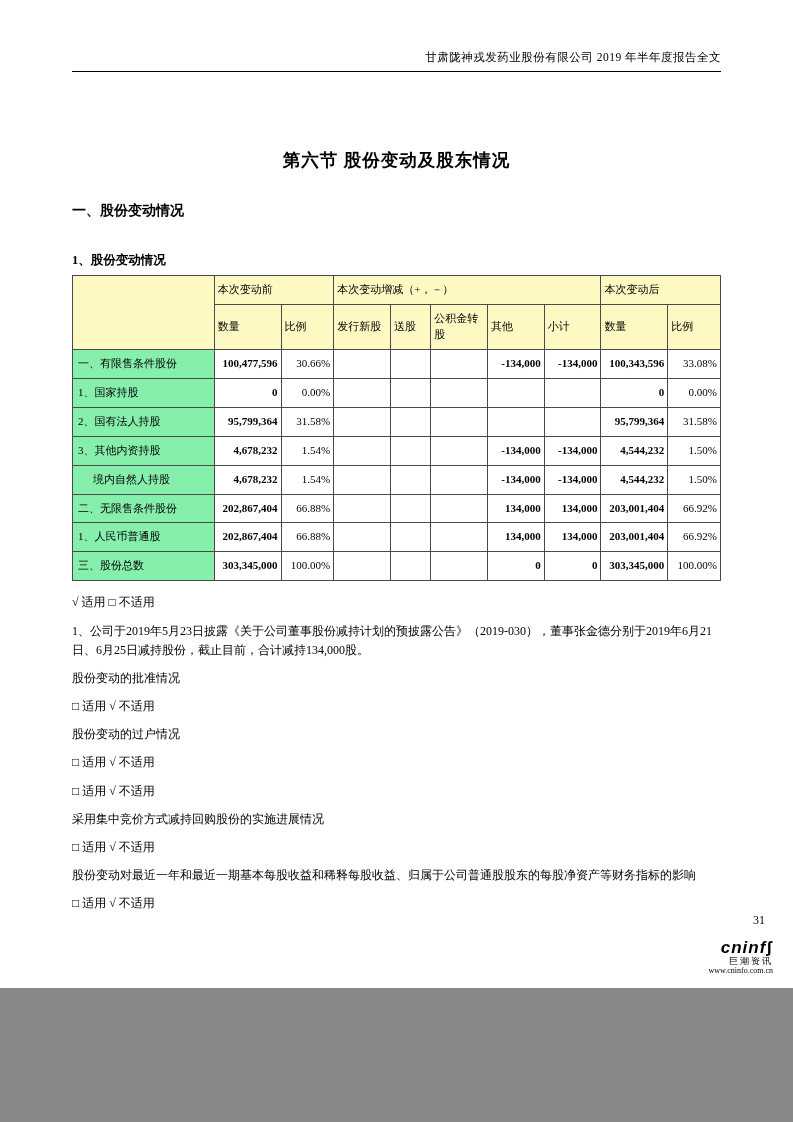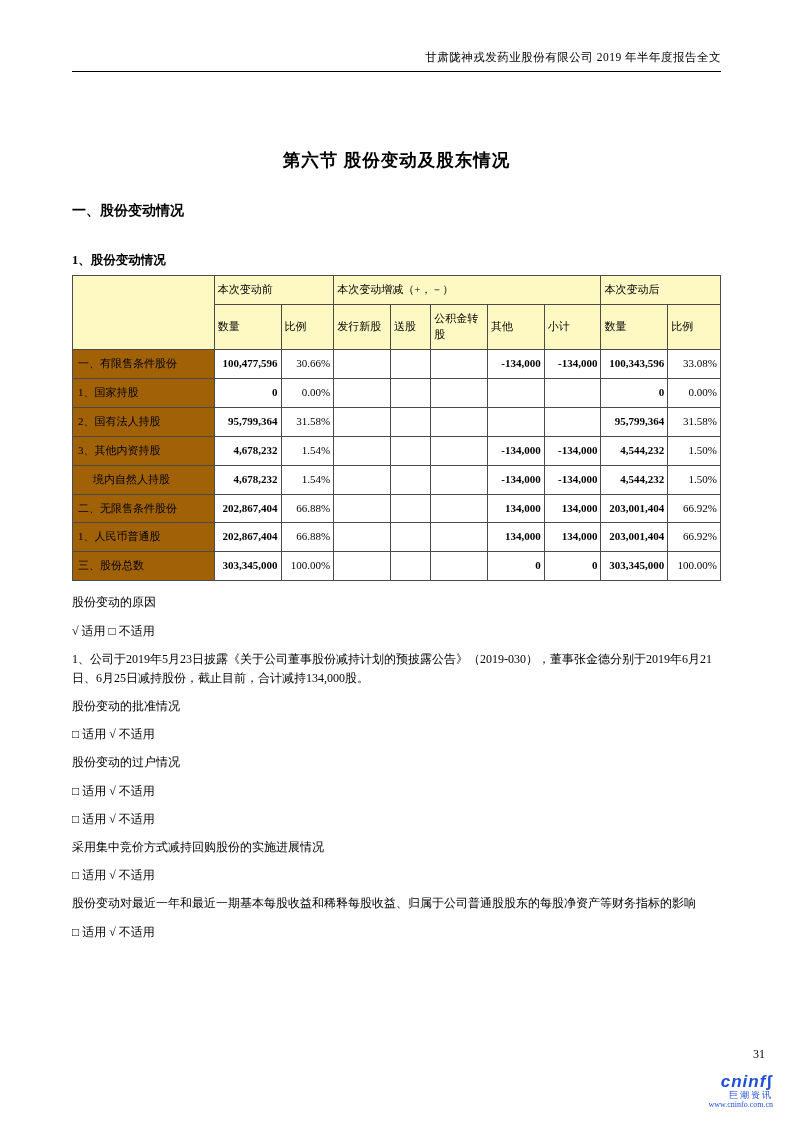--- a/index.html
+++ b/index.html
@@ -1,19 +1,19 @@
 <!DOCTYPE html>
 <html><head>
 <meta charset="utf-8">
 <style>
   * { margin:0; padding:0; box-sizing:border-box; }
   html,body { background:#888; }
   .page {
     position:relative;
-    width:793px; height:1122px;
+    width:793px; height:988px;
     margin:0 auto;
     background:#ffffff;
     font-family:"Liberation Serif","DejaVu Serif",serif;
     color:#000;
     overflow:hidden;
   }
   .content { padding:0 72px; }
 
   .doc-header {
     padding-top:50px;
@@ -47,21 +47,21 @@
     padding:6px 3px;
     vertical-align:middle;
     line-height:1.45;
   }
   .share-table thead th {
     background:#fef9c3;
     font-weight:normal;
     text-align:left;
   }
   .share-table td.label {
-    background:#a16207;
+    background:#86efac;
     text-align:left;
     padding-left:5px;
   }
   .share-table td.label.indent { padding-left:20px; }
   .share-table td.num { text-align:right; word-break:break-all;font-weight:bold; }
   .share-table td.pct { text-align:right; white-space:nowrap; }
   .share-table td.empty { }
 
   col.c-label { width:140px; }
   col.c-qty   { width:66px; }
@@ -78,21 +78,21 @@
   .page-number {
     position:absolute;
     right:28px; bottom:60px;
     font-size:12px;
   }
 
   .watermark {
     position:absolute;
     right:20px; bottom:12px;
     text-align:right;
-    color:#1d4ed8;
+    color:#000000;
     line-height:1.1;
   }
   .wm-logo {
     font-size:17px;
     font-weight:bold;
     font-style:italic;
     letter-spacing:1px;
     font-family:"Liberation Sans","DejaVu Sans",sans-serif;
   }
   .wm-swirl { font-style:normal; font-weight:bold; }
@@ -241,21 +241,20 @@
             <td class="empty"></td>
             <td class="num">0</td>
             <td class="num">0</td>
             <td class="num">303,345,000</td>
             <td class="pct">100.00%</td>
           </tr>
         </tbody>
     </table>
 
     <div class="notes" id="notes-section">
-        <div class="note-line">股份变动的原因</div>
         <div class="note-line">√ 适用 □ 不适用</div>
         <div class="note-line">1、公司于2019年5月23日披露《关于公司董事股份减持计划的预披露公告》（2019-030），董事张金德分别于2019年6月21日、6月25日减持股份，截止目前，合计减持134,000股。</div>
         <div class="note-line">股份变动的批准情况</div>
         <div class="note-line">□ 适用 √ 不适用</div>
         <div class="note-line">股份变动的过户情况</div>
         <div class="note-line">□ 适用 √ 不适用</div>
         <div class="note-line">□ 适用 √ 不适用</div>
         <div class="note-line">采用集中竞价方式减持回购股份的实施进展情况</div>
         <div class="note-line">□ 适用 √ 不适用</div>
         <div class="note-line">股份变动对最近一年和最近一期基本每股收益和稀释每股收益、归属于公司普通股股东的每股净资产等财务指标的影响</div>

